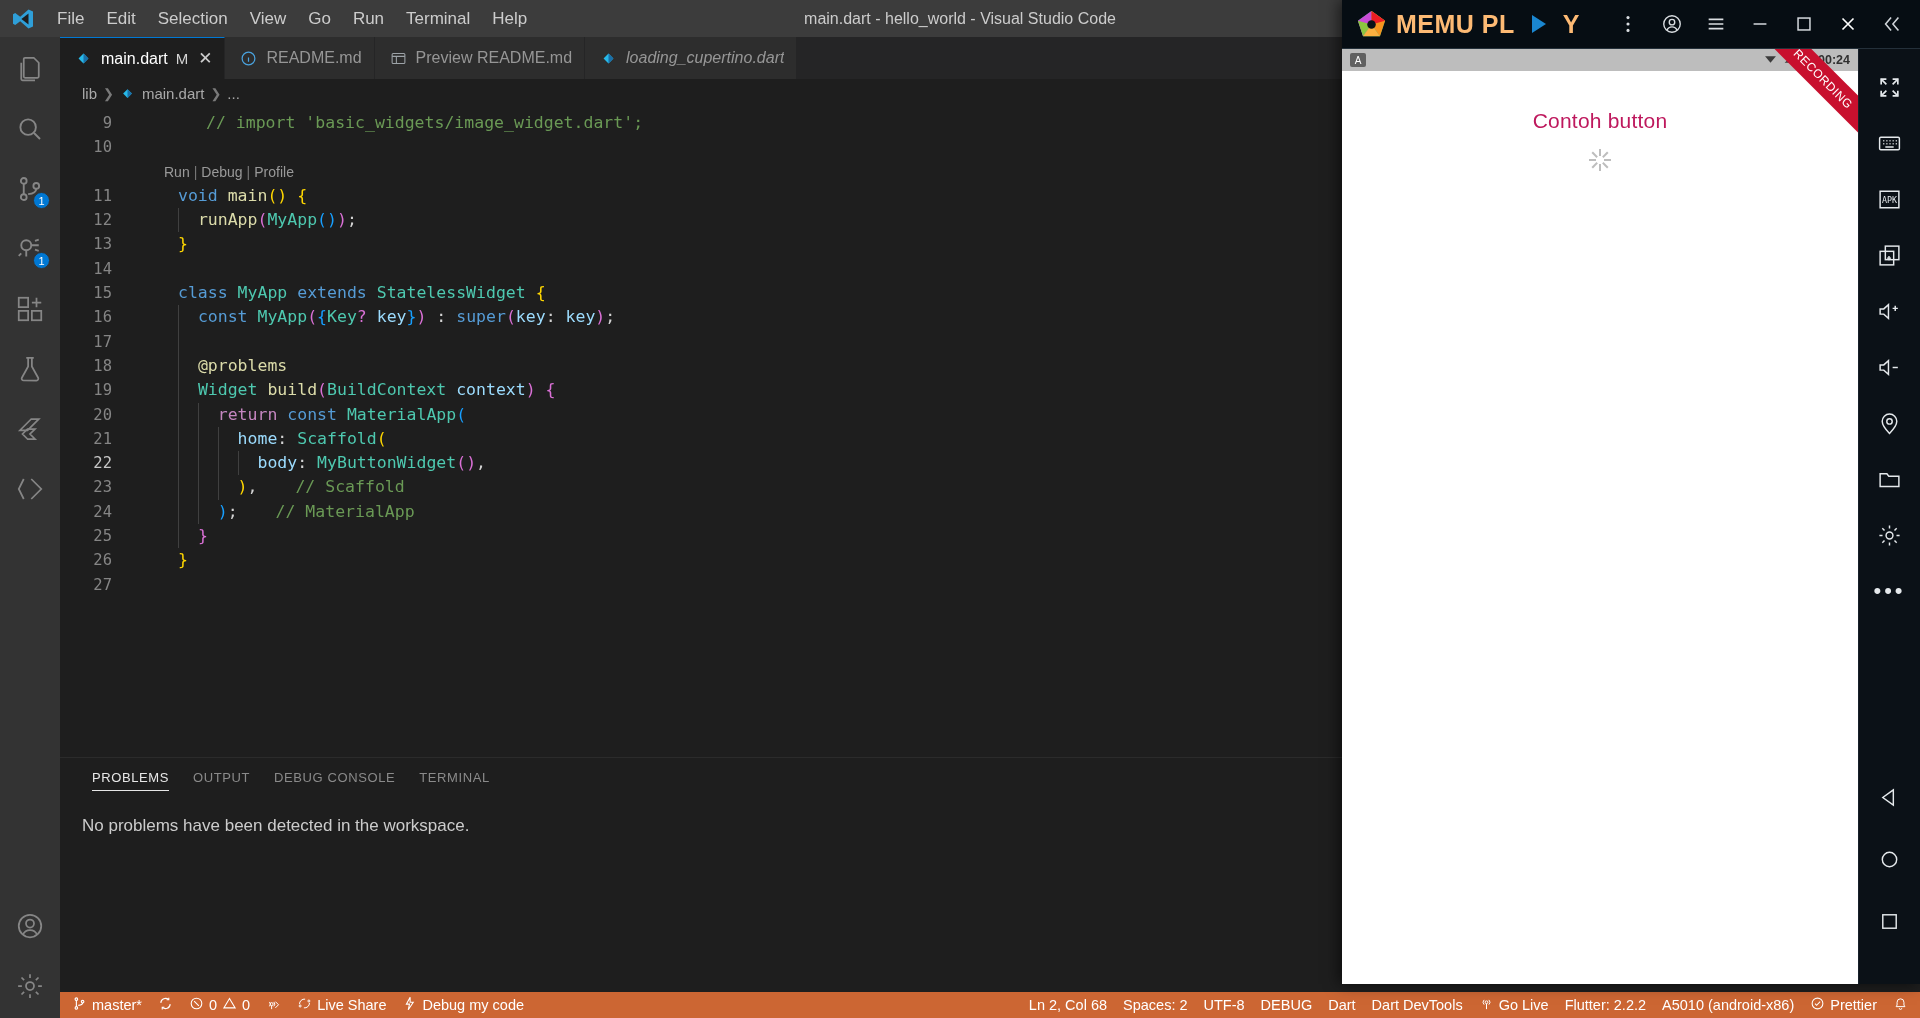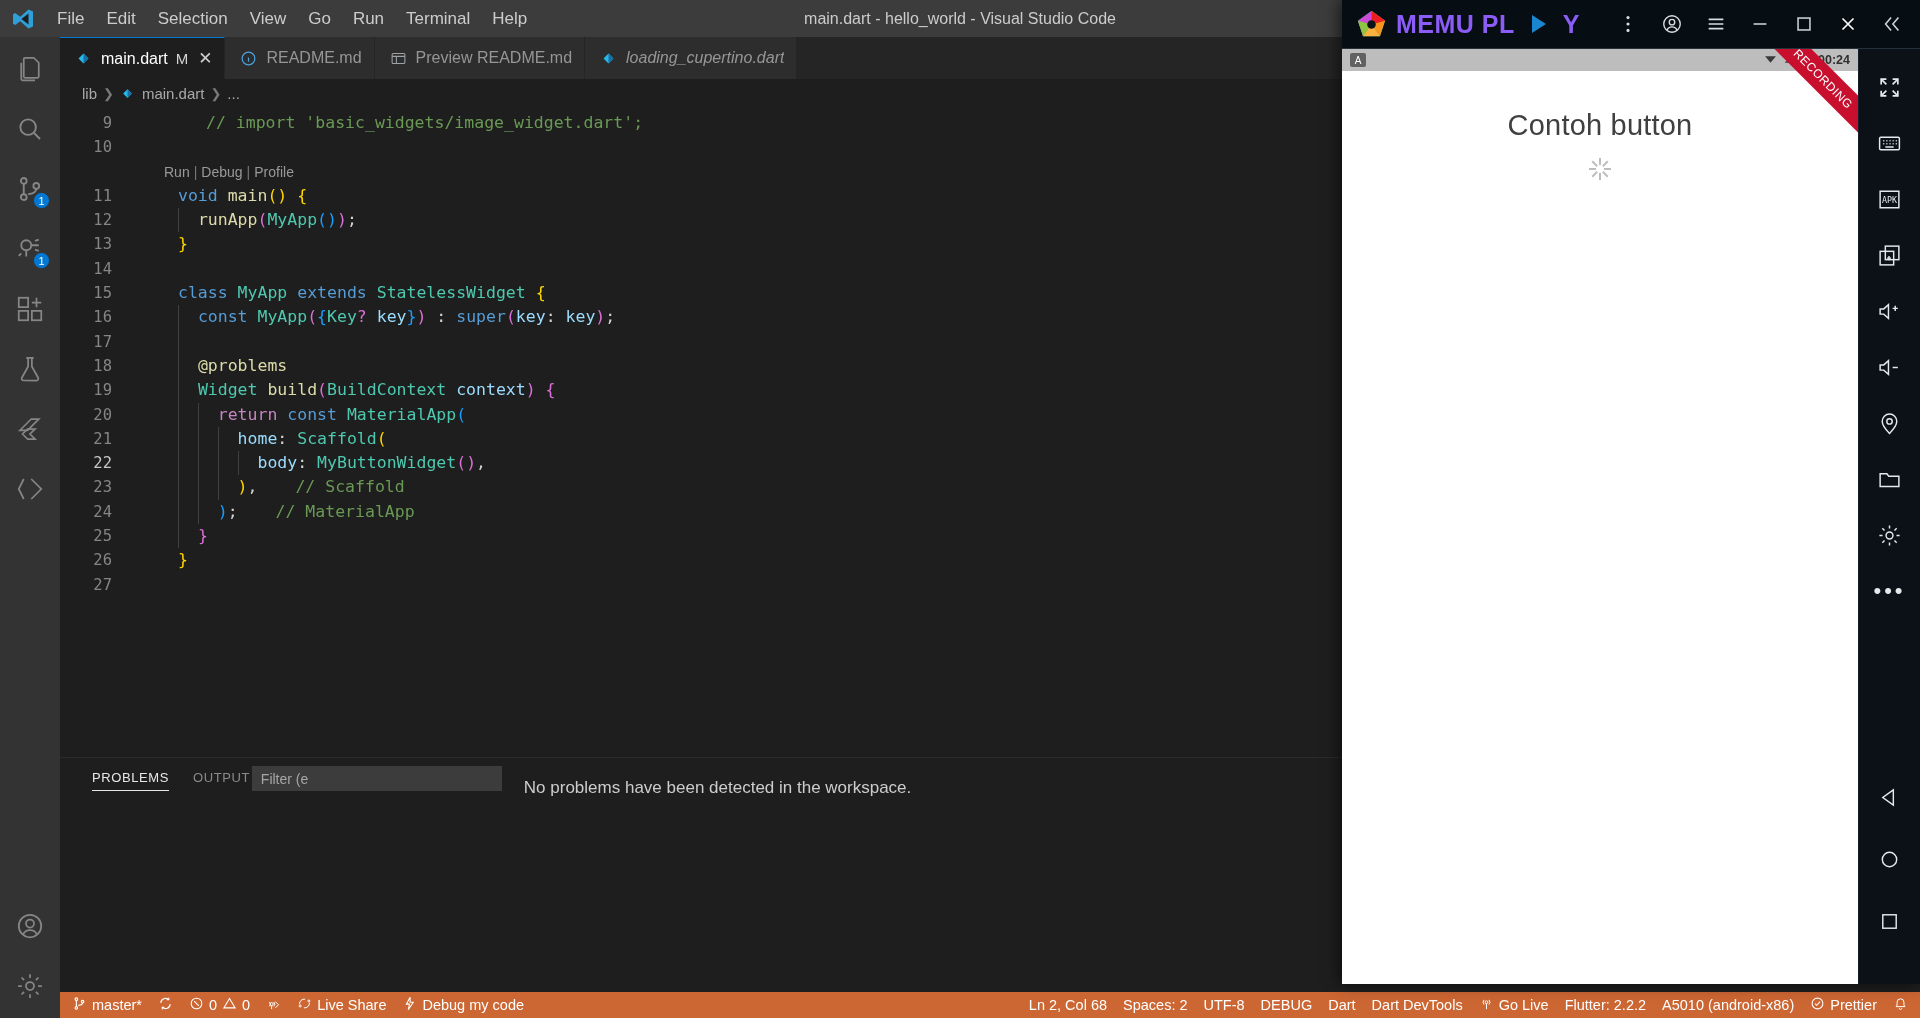--- a/index.html
+++ b/index.html
@@ -117,21 +117,21 @@
   .c-fn  { color: #dcdcaa; }
   .c-typ { color: #4ec9b0; }
   .c-var { color: #9cdcfe; }
   .c-par1{ color: #ffd700; }
   .c-par2{ color: #da70d6; }
   .c-par3{ color: #179fff; }
   .c-ann { color: #dcdcaa; }
   .c-plain { color: #d4d4d4; }
 
   
-  .panel { height: 235px; flex: 0 0 235px; background: #1e1e1e; border-top: 1px solid #2b2b2b; display:flex; }
+  .panel { height: 235px; flex: 0 0 235px; background: #1e1e1e; border-top: 1px solid #2b2b2b; display:flex; flex-direction:column;}
   .panel-head { height: 38px; display: flex; align-items: center; padding-left: 20px; gap: 0; }
   .ptab {
     font-size: 13px; letter-spacing: .6px; color: #8a8a8a; text-transform: uppercase;
     padding: 0 12px; height: 38px; display: flex; align-items: center; position: relative;
   }
   .ptab.active { color: #e7e7e7; }
   .ptab.active::after {
     content: ""; position: absolute; left: 12px; right: 12px; bottom: 5px; height: 1px; background: #e7e7e7;
   }
   .panel-filter {
@@ -157,21 +157,21 @@
     box-shadow: -3px 0 14px rgba(0,0,0,.6);
   }
   .memu-title {
     height: 49px; flex: 0 0 49px; background: #060d13;
     display: flex; align-items: center; padding: 0 6px 0 14px;
     border-bottom: 1px solid #24303a;
   }
   .memu-logo { display: flex; align-items: center; gap: 9px; }
   .memu-logo .pent { width: 31px; height: 31px; }
   .memu-word {
-    color: #8b5cf6; font-size: 25px; font-weight: bold; letter-spacing: .5px;
+    color: #fdba74; font-size: 25px; font-weight: bold; letter-spacing: .5px;
     display:flex; align-items:center; gap:16px;
   }
   .memu-word .play-tri { width:0;height:0;border-left:14px solid #1a86d0;border-top:9px solid transparent;border-bottom:9px solid transparent; margin:0 1px;}
   .memu-tbtns { margin-left: auto; display: flex; align-items: center; gap: 0; }
   .mbtn {
     width: 44px; height: 49px; display:flex; align-items:center; justify-content:center;
     color: #d9dde1;
   }
   .mbtn svg { width: 22px; height: 22px; }
   .mbtn.close { color: #ffffff; }
@@ -187,21 +187,21 @@
     width: 16px; height: 14px; background: #616161; color: #fff;
     font-size: 10px; display:flex; align-items:center; justify-content:center;
     border-radius: 2px;
   }
   .as-right { margin-left: auto; display:flex; align-items:center; gap: 5px; color:#3b3b3b; }
   .as-right svg { width: 13px; height: 13px; }
   .as-time { font-size: 12.5px; color:#303030; font-weight: bold; }
   .app-canvas { position:absolute; top:22px; left:0; right:0; bottom:0; background:#ffffff;
     display:flex; flex-direction:column; align-items:center; padding-top: 38px; }
   .contoh-btn {
-    color: #404040; font-size: 29px; font-family:"Liberation Sans", sans-serif;
+    color: #be185d; font-size: 21px; font-family:"Liberation Sans", sans-serif;
     letter-spacing: .2px;
   }
   .spinner { margin-top: 16px; width: 22px; height: 22px; position: relative; }
   .spinner i {
     position: absolute; left: 50%; top: 50%; width: 2px; height: 7px;
     background: #bdbdbd; transform-origin: 1px 11px; margin-left:-1px; margin-top:-11px;
   }
   .recording-ribbon {
     position: absolute; right: -1px; top: 0; width: 108px; height: 108px;
     overflow: hidden; pointer-events: none;

